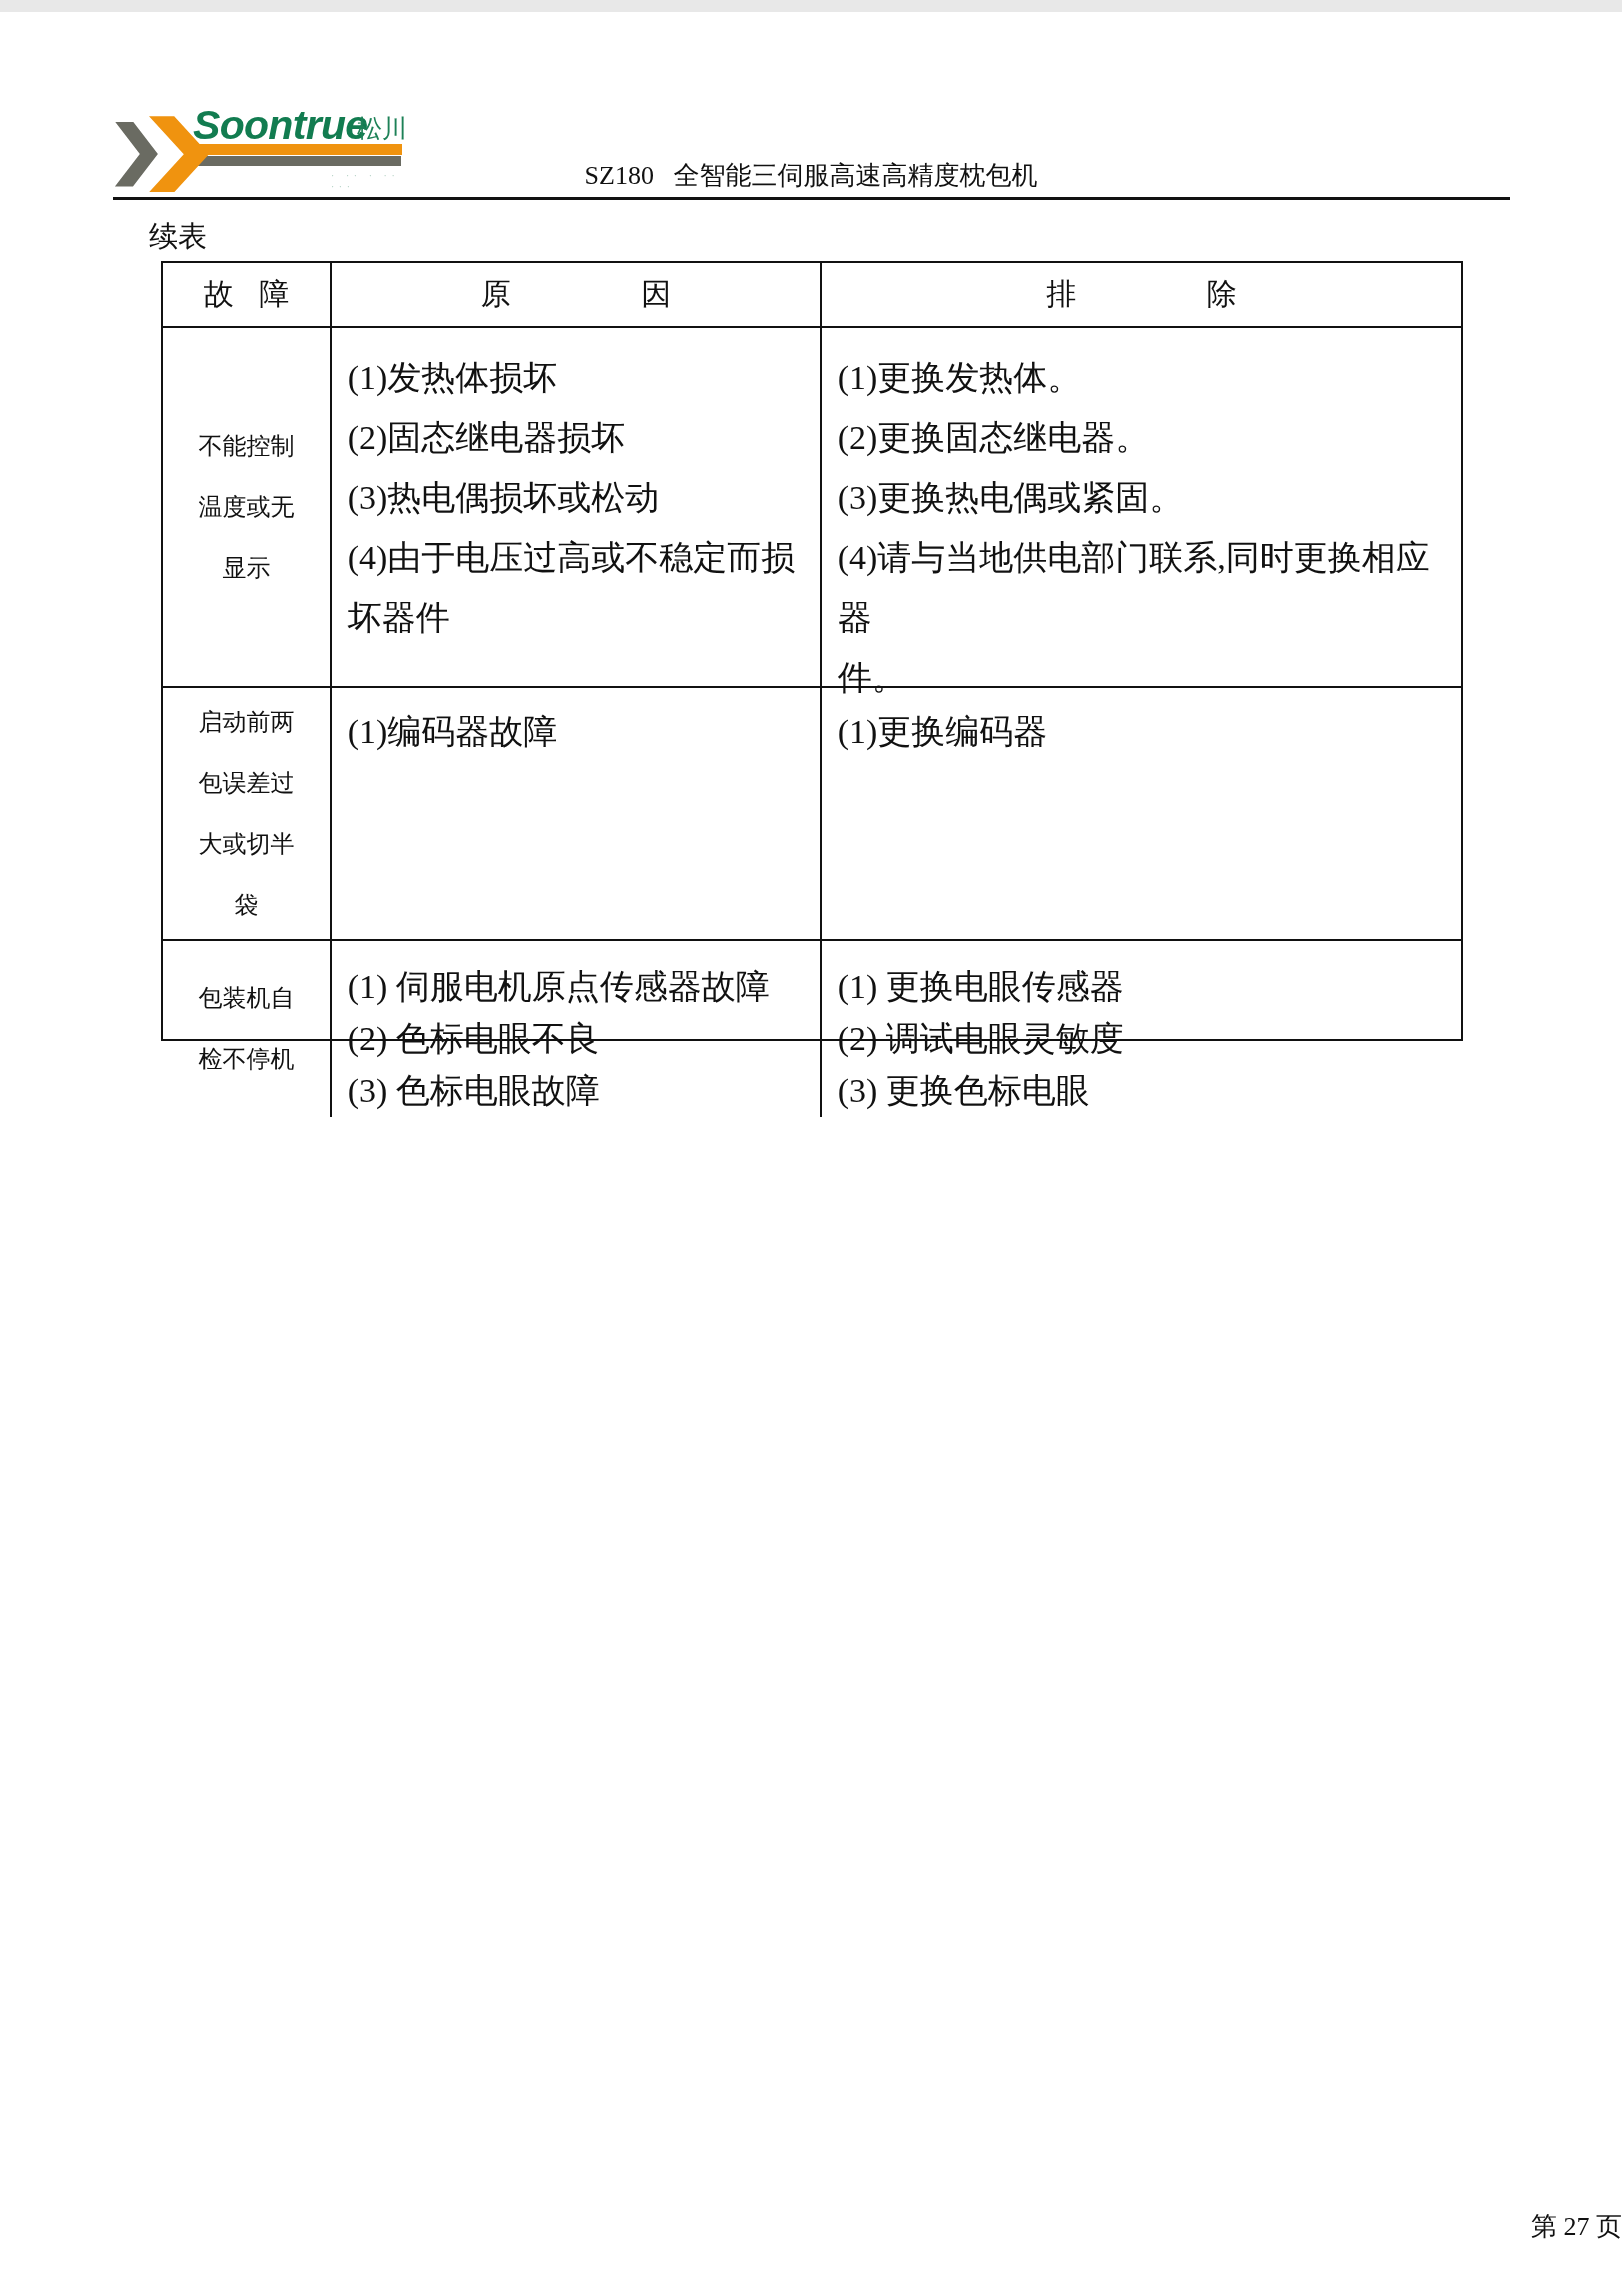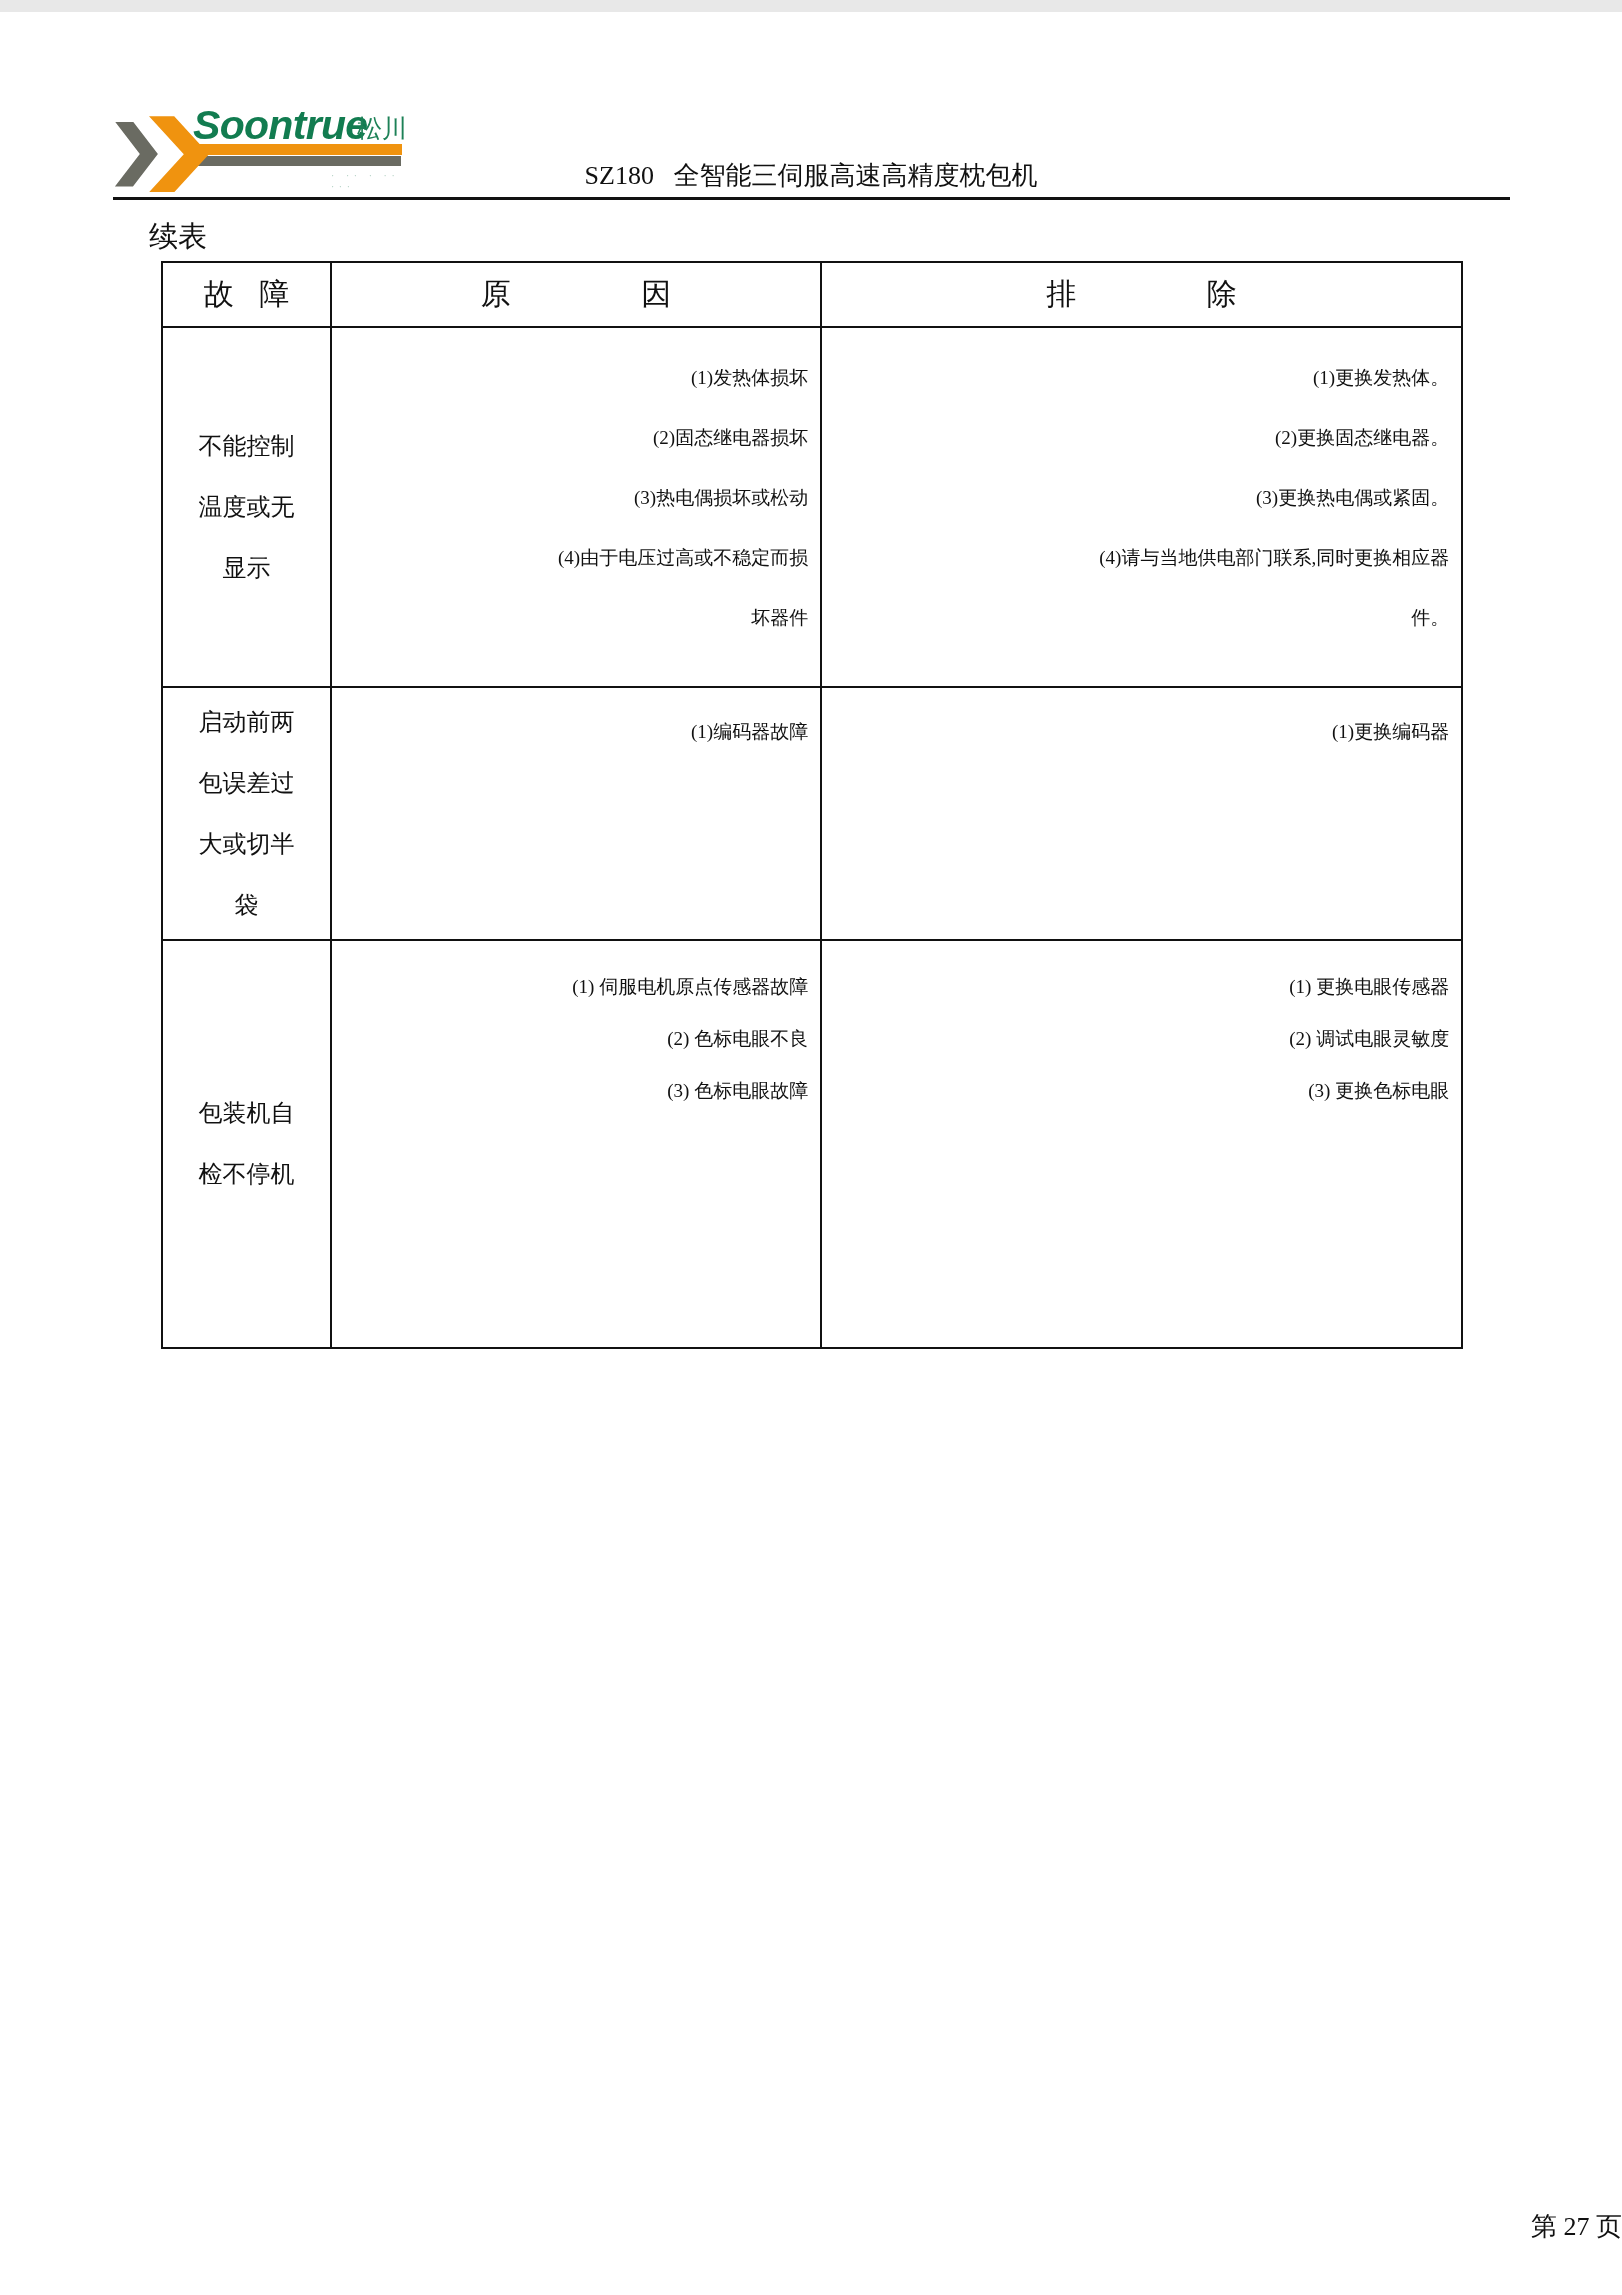--- a/index.html
+++ b/index.html
@@ -37,37 +37,37 @@
   
   .doc-title{position:absolute;left:0;top:147px;width:100%;
     text-align:center;font-size:26px;line-height:33px;white-space:pre;}
   .header-rule{position:absolute;left:113px;top:185px;width:1397px;height:3.3px;background:#111;}
 
   
   .caption{position:absolute;left:149px;top:207px;font-size:29px;line-height:34px;text-align:center;}
 
   
   .tbl{
-    position:absolute;left:161px;top:249px;width:1302px;height:1088px;
+    position:absolute;left:161px;top:249px;width:1302px;height:780px;
     border:2.6px solid #111;box-sizing:border-box;
     display:grid;
     grid-template-columns:169px 490px auto;
     grid-template-rows:65px 360px 253px auto;
   }
   .t-cell{box-sizing:border-box;border-right:2px solid #111;border-bottom:2px solid #111;}
   .last-col{border-right:none;}
   .last-row{border-bottom:none;}
   .th{display:flex;align-items:center;justify-content:center;
     font-size:30px;border-bottom:2.6px solid #111;}
   .ws-narrow{word-spacing:0.6em;}
   .ws-wide{word-spacing:4.1em;}
   .fault-cell{display:flex;align-items:center;justify-content:center;
     text-align:center;white-space:pre-line;font-size:24px;line-height:61px;}
-  .body-cell{white-space:pre-line;font-size:19px;
-    padding:19.6px 11.8px 0 15.7px;text-align:right;}
+  .body-cell{white-space:pre-line;font-size:34px;
+    padding:19.6px 11.8px 0 15.7px;}
   .lh-r1{line-height:60px;}
   .lh-r2{line-height:60px;padding-top:14.4px;}
   .lh-r3{line-height:52px;}
 
   
   .footer{position:absolute;left:0;top:2197px;width:100%;
     text-align:right;font-size:26px;white-space:pre;}
 </style>
 </head>
 <body>

